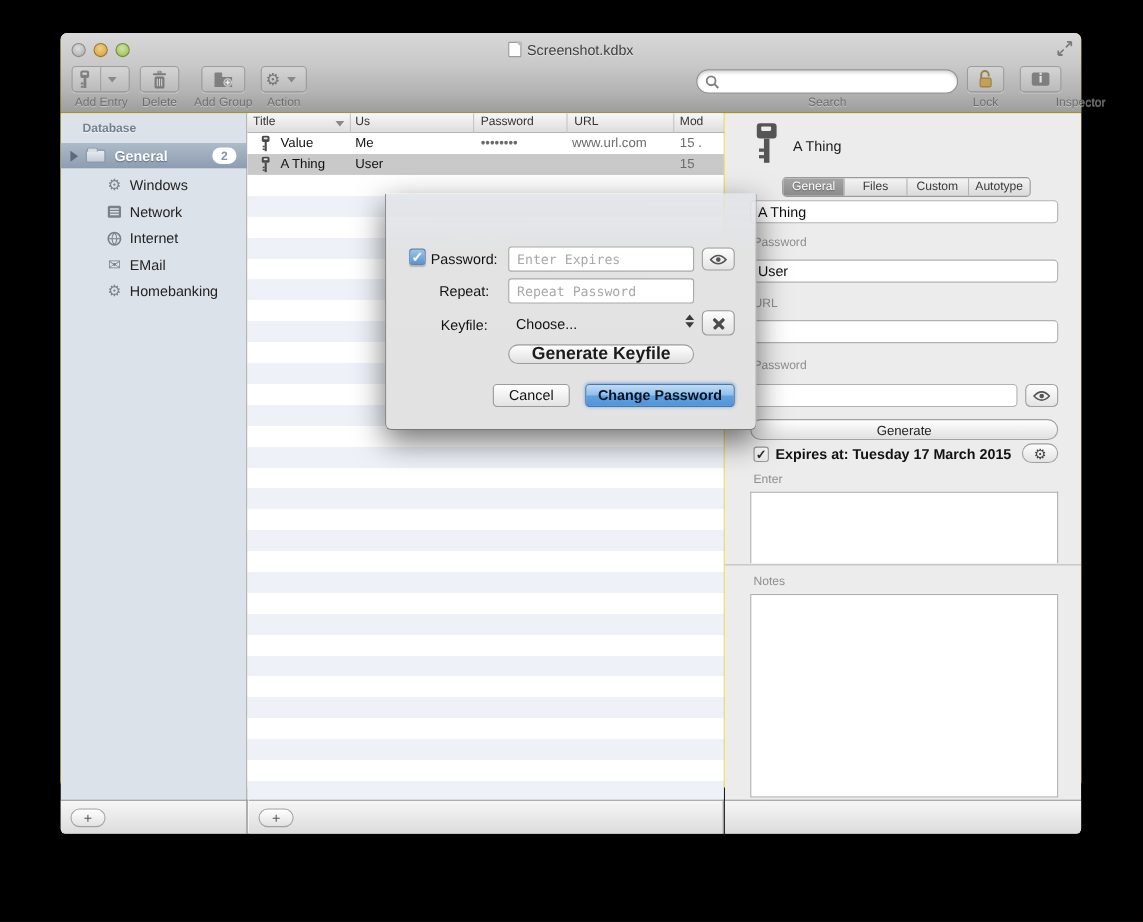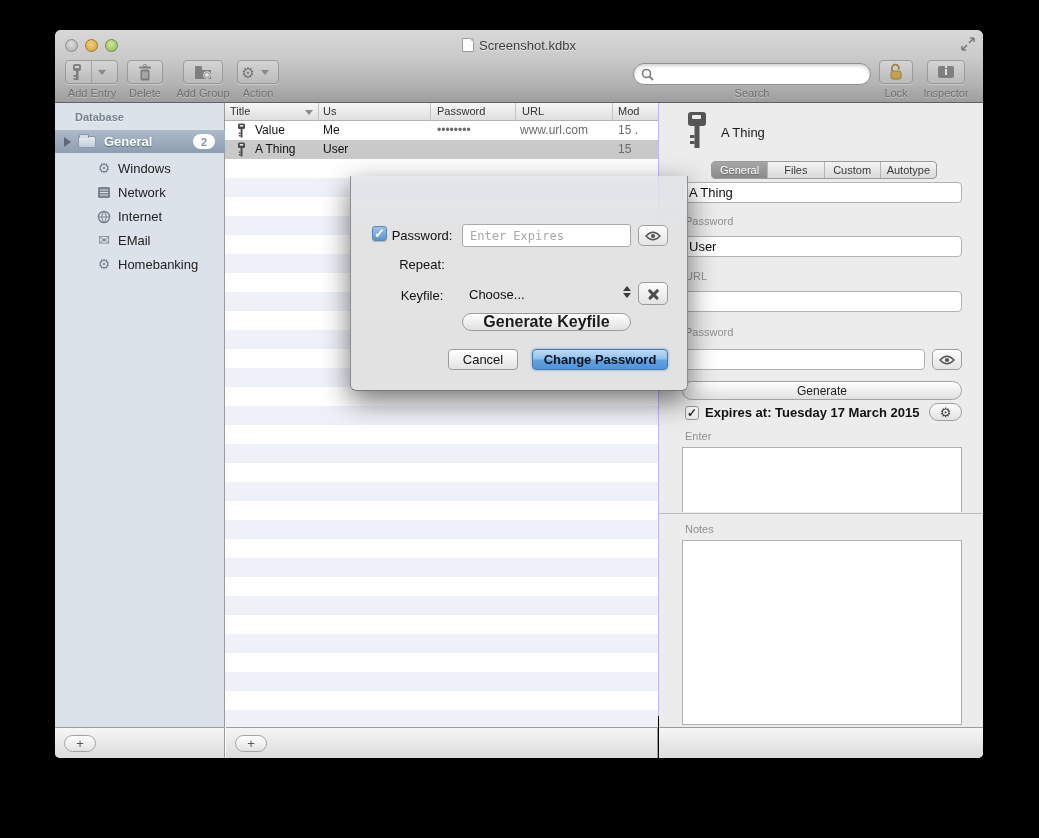--- a/index.html
+++ b/index.html
@@ -1,20 +1,20 @@
 <!DOCTYPE html>
 <html><head>
 <meta charset="utf-8">
 <style>
   * { margin:0; padding:0; box-sizing:border-box; }
   html,body { width:1039px; height:838px; background:#000; font-family:"Liberation Sans", sans-serif; overflow:hidden; }
 
   
   #window { position:absolute; left:55px; top:30px; width:928px; height:686px;
-            border-radius:6px 6px 5px 5px; background:#c4b5fd; box-shadow:0 15px 40px rgba(0,0,0,.6); }
+            border-radius:6px 6px 5px 5px; background:#fde047; box-shadow:0 15px 40px rgba(0,0,0,.6); }
 
   
   #chrome { position:absolute; left:0; top:0; width:928px; height:73px;
             border-radius:6px 6px 0 0;
             background:linear-gradient(180deg,#d8d8d8 0%,#c9c9c9 40%,#b3b3b3 75%,#9d9d9d 100%);
             border-bottom:1px solid #606060; }
   .traffic { position:absolute; top:9px; width:13px; height:13px; border-radius:50%; }
   #tl-close { left:10px; background:radial-gradient(circle at 5px 4px,#dedede,#a9a9a9); border:1px solid #8b8b8b; }
   #tl-min   { left:30px; background:radial-gradient(circle at 5px 4px,#f0cf7e,#d29e3a); border:1px solid #a2762a; }
   #tl-zoom  { left:50px; background:radial-gradient(circle at 5px 4px,#cfe3a0,#95b852); border:1px solid #6e8f3a; }
@@ -32,21 +32,21 @@
   .dd-arrow { width:0; height:0; border-left:4px solid transparent; border-right:4px solid transparent; border-top:5px solid #787878; margin:0 6px; }
   .tb-glyph { font-size:15px; color:#5f5f5f; line-height:1; }
 
   #search-field { position:absolute; left:578px; top:33px; width:238px; height:22px; border-radius:11px;
                   background:#fff; border:1px solid #8f8f8f; box-shadow:inset 0 2px 3px rgba(0,0,0,.18);
                   display:flex; align-items:center; padding-left:7px; }
   #search-label { left:578px; width:238px; }
   #lock-btn { left:824px; width:34px; }
   #lock-label { left:824px; width:34px; }
   #inspector-btn { left:872px; width:38px; }
-  #inspector-label { left:860px; width:62px; }
+  #inspector-label { left:888px; width:62px;text-align:right; }
   #insp-glyph { width:16px; height:12px; background:#6b6b6b; border-radius:2px; display:flex; align-items:center; justify-content:center; }
   #insp-glyph .ibar { width:2px; height:6px; background:#efefef; position:relative; }
   #insp-glyph .ibar::before { content:""; position:absolute; top:-3px; left:0; width:2px; height:2px; background:#efefef; }
 
   
   #content { position:absolute; left:0; top:73px; width:928px; height:655px; border-radius:0 0 5px 5px; overflow:hidden; }
 
   #sidebar { position:absolute; left:0; top:0; width:170px; height:655px; background:#dce2ea; border-right:1px solid #9b9b9b; }
   #sb-header { position:absolute; left:20px; top:8px; font-size:11px; font-weight:bold; color:#73808f; text-shadow:0 1px 0 rgba(255,255,255,.6); }
   #sb-group { position:absolute; left:0; top:27px; width:170px; height:23px;
@@ -375,20 +375,21 @@
       <span class="sh-label" style="left:37px;top:52px;width:68px;">Password:</span>
       <div class="sh-field" style="left:111px;top:48px;">Enter Expires</div>
       <div class="eye-btn" style="left:287px;top:49px;">
         <svg width="16" height="10" viewBox="0 0 16 10">
           <path d="M1 5 Q8 -2.5 15 5 Q8 12.5 1 5 Z" fill="none" stroke="#555" stroke-width="1.4"></path>
             <circle cx="8" cy="5" r="2.1" fill="#555"></circle>
         </svg>
       </div>
 
       <span class="sh-label" style="left:37px;top:81px;width:68px;">Repeat:</span>
+      <div class="sh-field" style="left:111px;top:77px;">Repeat Password</div>
 
       <span class="sh-label" style="left:37px;top:112px;width:68px;">Keyfile:</span>
       <span id="keyfile-value">Choose...</span>
       <div id="stepper">
           <div class="st-up"></div>
           <div class="st-dn"></div>
         </div>
       <div class="sq-btn" id="x-btn">
         <div class="xbar a"></div>
           <div class="xbar b"></div>

